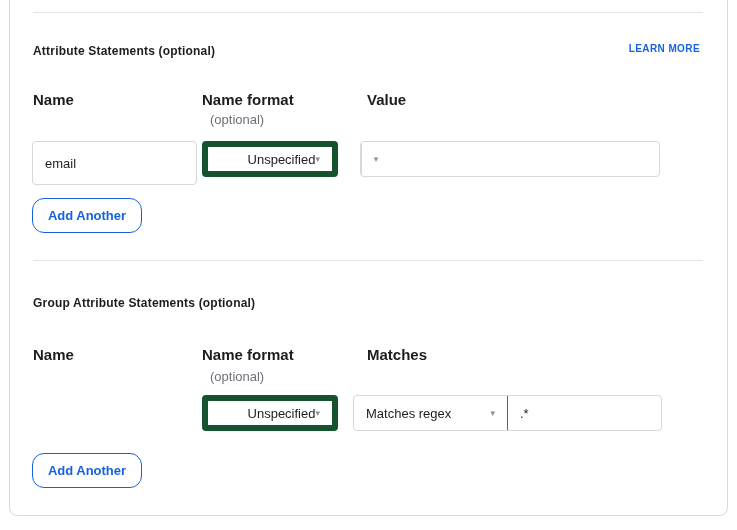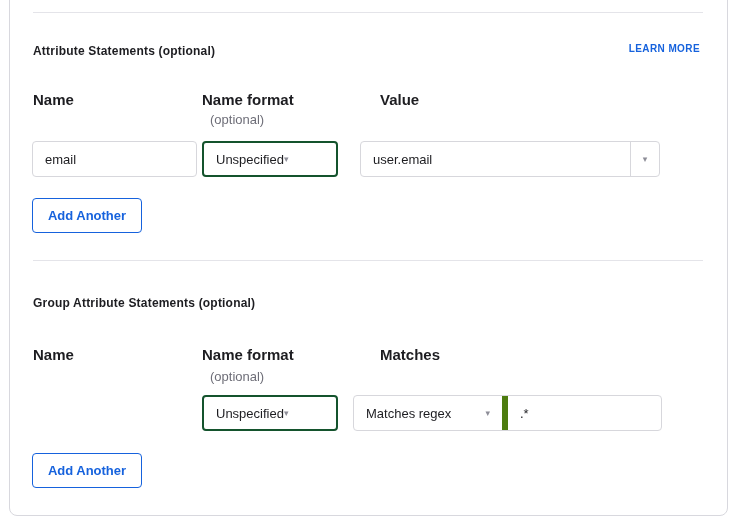--- a/index.html
+++ b/index.html
@@ -26,36 +26,36 @@
 
   .learn-more {
     position:absolute; top:43px; right:37px; font-size:10px; font-weight:bold;
     letter-spacing:.4px; color:#1662dd; cursor:pointer; text-decoration:none;
   }
 
   .col-label { position:absolute; font-size:15px; font-weight:bold; color:#1d1d21; }
   .col-note  { position:absolute; font-size:13px; color:#6e6e78;margin-left:8px; }
   .r1 { top:91px; } .r1n { top:112px; }
   .r2 { top:346px; } .r2n { top:369px; }
-  .c1 { left:33px; } .c2 { left:202px; } .c3 { left:380px; }
+  .c1 { left:33px; } .c2 { left:202px; } .c3 { left:367px; }
 
   .text-input {
-    position:absolute; height:36px; box-sizing:border-box;
+    position:absolute; height:44px; box-sizing:border-box;
     border:1px solid #d7d7dc; border-radius:4px; background:#fff;
     font-family:inherit; font-size:13px; color:#1d1d21;
     padding:0 12px; outline:none;
   }
   .row1f { top:141px; }
   .row2f { top:395px; }
   .name-field { left:32px; width:165px; }
 
   .select-box {
     position:absolute; height:36px; box-sizing:border-box;
-    border:2px solid #14532d; border-radius:4px; background:#fff;
-    display:flex; align-items:center; justify-content:flex-start;
+    border:6px solid #14532d; border-radius:4px; background:#fff;
+    display:flex; align-items:center; justify-content:flex-end;
     padding:0 12px; font-size:13px; cursor:pointer;
     left:202px; width:136px;
   }
   .caret { font-size:9px; color:#8e8e98; line-height:1; }
 
   .combo {
     position:absolute; height:36px; box-sizing:border-box;
     border:1px solid #d7d7dc; border-radius:4px; background:#fff;
     display:flex; align-items:stretch; overflow:hidden;
   }
@@ -63,28 +63,28 @@
   .combo.filter-combo { left:353px; width:309px; }
   .combo-input {
     border:none; outline:none; flex:1; min-width:0; background:transparent;
     font-family:inherit; font-size:13px; color:#1d1d21; padding:0 12px;
   }
   .combo-addon {
     width:28px; border-left:1px solid #d7d7dc;
     display:flex; align-items:center; justify-content:center; cursor:pointer;
   }
   .combo-select {
-    width:154px; box-sizing:border-box; border-right:6px solid #4d7c0f;
+    width:154px; box-sizing:border-box; border-right:1px solid #4d7c0f;
     display:flex; align-items:center; justify-content:space-between;
     padding:0 12px; font-size:13px; cursor:pointer;
   }
 
   .add-btn {
     position:absolute; left:32px; width:110px; height:35px; box-sizing:border-box;
-    background:#ffffff; border:1px solid #1662dd; border-radius:4px;
+    background:#ffffff; border:1px solid #1662dd; border-radius:12px;
     color:#1662dd; font-family:inherit; font-size:13px; font-weight:bold;
     cursor:pointer;
   }
   .add-btn.b1 { top:198px; }
   .add-btn.b2 { top:453px; }
 </style>
 </head>
 <body>
 
 <div class="screen">
@@ -102,21 +102,20 @@
   <div class="col-label r1 c3">Value</div>
 
   <input type="text" class="text-input row1f name-field" value="email" style="">
 
   <div class="select-box row1f">
     <span>Unspecified</span>
     <span class="caret">▾</span>
   </div>
 
   <div class="combo value-combo row1f">
-    <input type="text" class="combo-input" value="user.email" style="">
     <div class="combo-addon">
       <span class="caret">▾</span>
     </div>
   </div>
 
   <button class="add-btn b1">Add Another</button>
 
   <div class="divider d2"></div>
 
   <div class="section-title t2">Group Attribute Statements (optional)</div>

